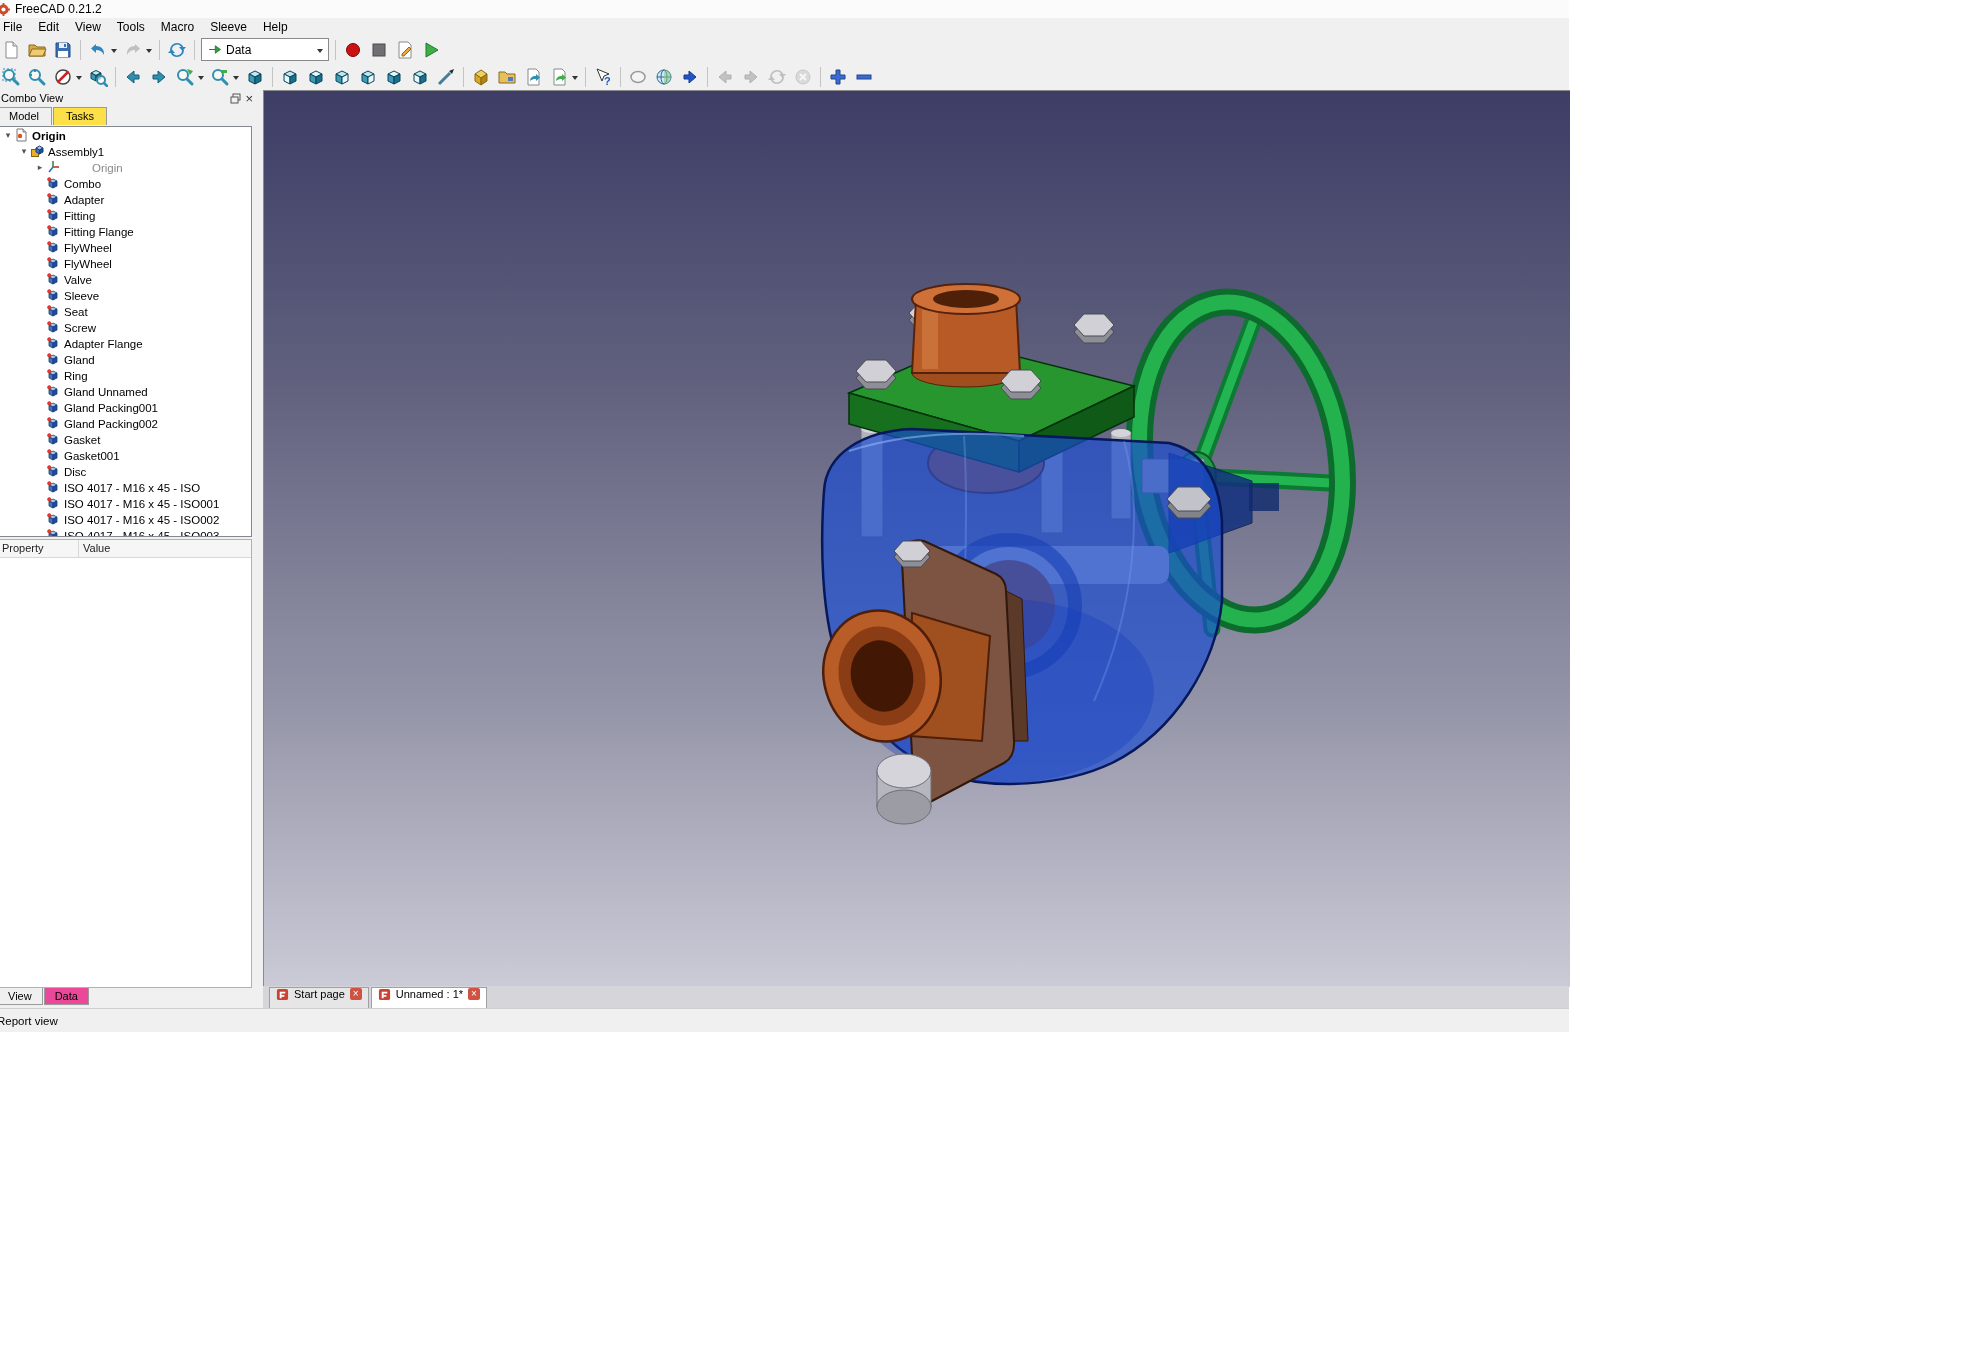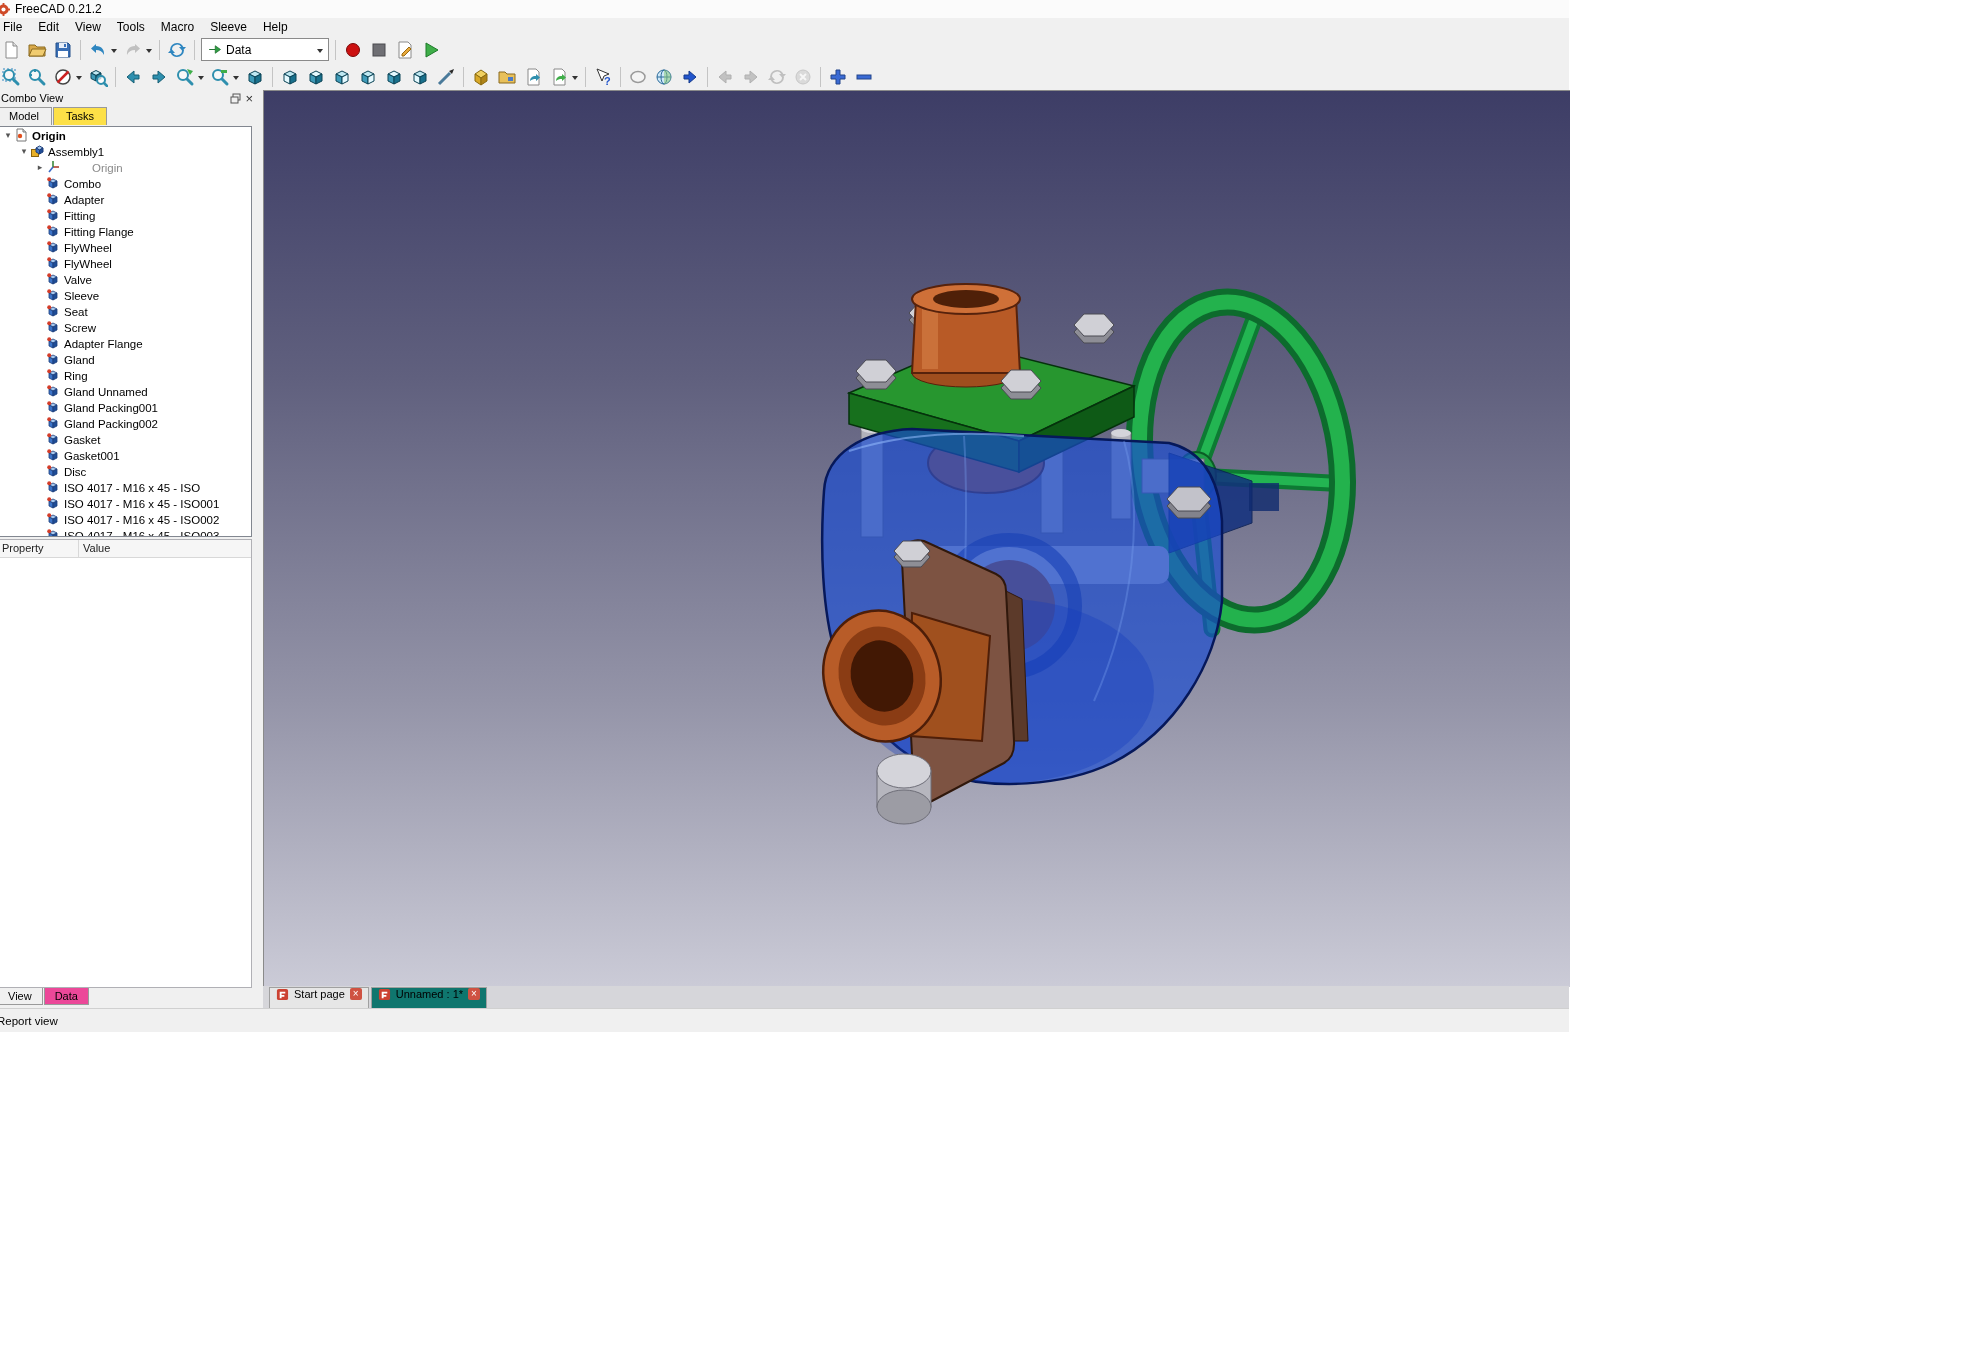--- a/index.html
+++ b/index.html
@@ -54,21 +54,21 @@
   .cbt{padding:2px 10px;background:#ec4899;border:1px solid #9a9a9a;border-top:none;margin-right:1px;}
   .cbt.active{background:#f0f0f0;}
 
   
   .viewport{position:absolute;left:268px;top:90px;width:1306px;height:896px;background:linear-gradient(180deg,#3d3d66 0%,#60607e 32%,#9494a8 68%,#cbcbd7 100%);border-left:1px solid #8a8a8a;border-top:1px solid #8a8a8a;overflow:hidden;}
   .viewport svg{display:block;}
 
   
   .doctabs{position:absolute;left:268px;top:986px;width:1306px;height:22px;background:#d6d6da;display:flex;align-items:flex-end;padding-left:6px;box-sizing:border-box;}
   .doctab{height:20px;display:flex;align-items:flex-start;gap:5px;padding:0 6px;background:#e6e6e6;border:1px solid #a0a0a0;border-bottom:none;margin-right:2px;font-size:11px;}
-  .doctab.active{background:#0f766e;margin-top:44px;}
+  .doctab.active{background:#ffffff;margin-top:44px;}
   .doctab .dicon svg{width:13px;height:13px;display:block;}
   .tabclose{width:12px;height:12px;background:#cf5242;border-radius:2px;color:#fff;font-size:10px;line-height:12px;text-align:center;}
 
   
   .statusbar{position:absolute;left:0;top:1008px;right:0;height:23px;background:#f0f0f0;border-top:1px solid #d0d0d0;font-size:11.5px;display:flex;align-items:center;padding-left:2px;}
 </style>
 </head>
 <body>
 <div class="page">
 

